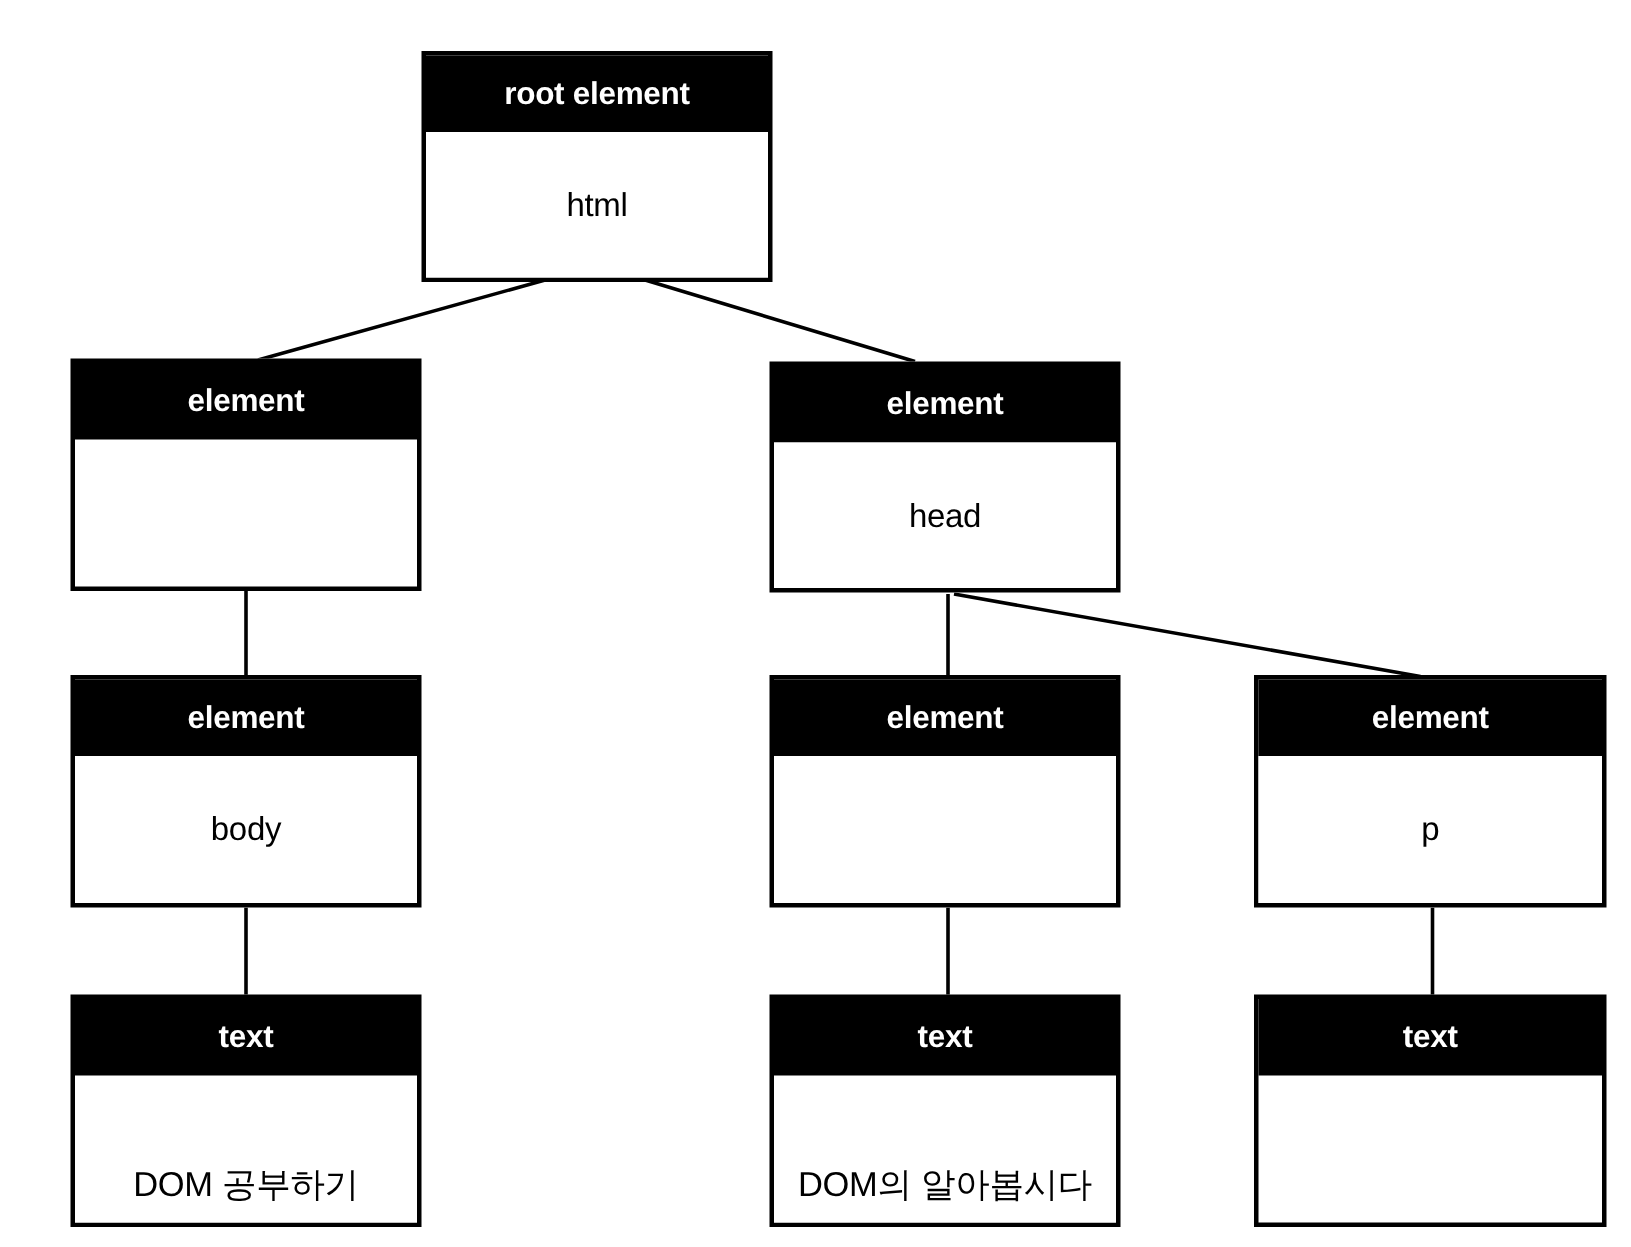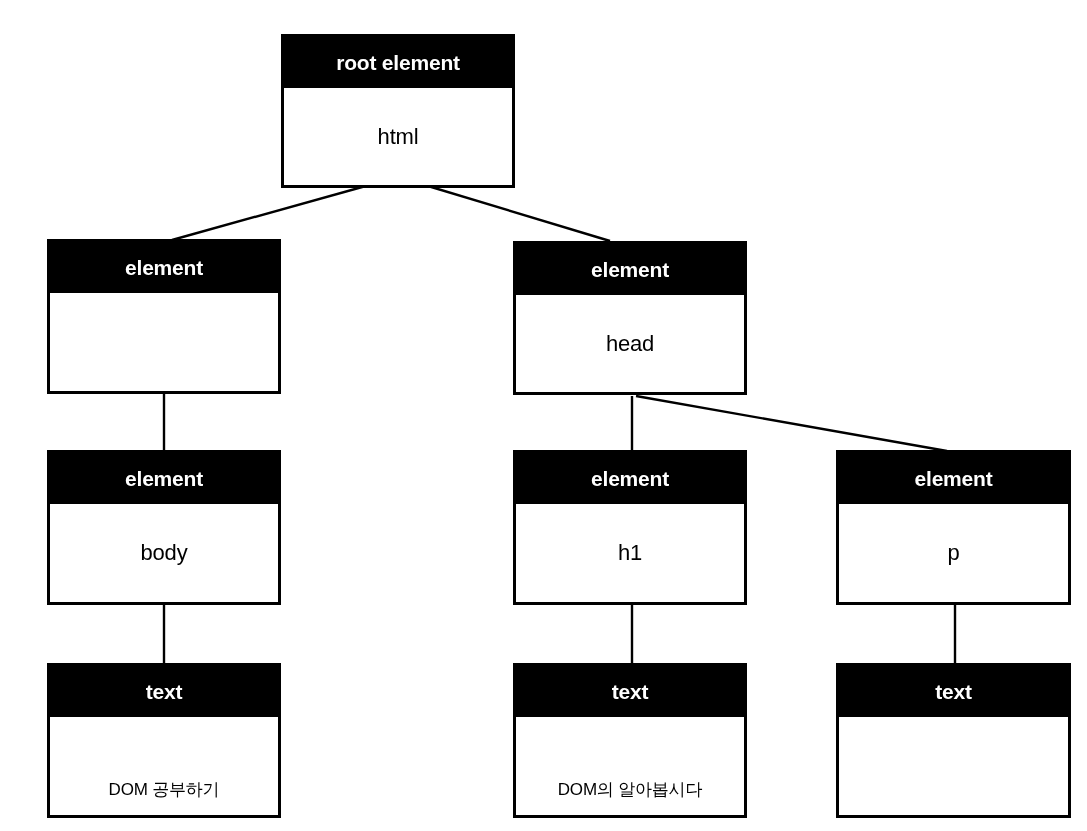--- a/index.html
+++ b/index.html
@@ -55,21 +55,21 @@
     font-size: 22px;
     font-weight: 400;
     display: flex;
     align-items: center;
     justify-content: center;
     text-align: center;
     padding: 0 6px;
     letter-spacing: -0.2px;
   }
   .node-body.korean {
-    font-size: 17px;
+    font-size: 23px;
     margin-top: 47px;
   }
 </style>
 </head>
 <body>
 
 <div id="diagram">
   <svg id="edges" viewBox="0 0 1087 831" preserveAspectRatio="none">
       <line x1="398" y1="177" x2="172" y2="240" stroke="#000000" stroke-width="2.4"></line>
       <line x1="398" y1="177" x2="610" y2="241" stroke="#000000" stroke-width="2.4"></line>
@@ -90,21 +90,20 @@
     <div class="node" style="left: 513px; top: 241px; width: 234px; height: 154px;">
       <div class="node-header">element</div>
       <div class="node-body">head</div>
     </div>
     <div class="node" style="left: 47px; top: 450px; width: 234px; height: 155px;">
       <div class="node-header">element</div>
       <div class="node-body">body</div>
     </div>
     <div class="node" style="left: 513px; top: 450px; width: 234px; height: 155px;">
       <div class="node-header">element</div>
-      <div class="node-body">h1</div>
     </div>
     <div class="node" style="left: 836px; top: 450px; width: 235px; height: 155px;">
       <div class="node-header">element</div>
       <div class="node-body">p</div>
     </div>
     <div class="node" style="left: 47px; top: 663px; width: 234px; height: 155px;">
       <div class="node-header">text</div>
       <div class="node-body korean">DOM 공부하기</div>
     </div>
     <div class="node" style="left: 513px; top: 663px; width: 234px; height: 155px;">

